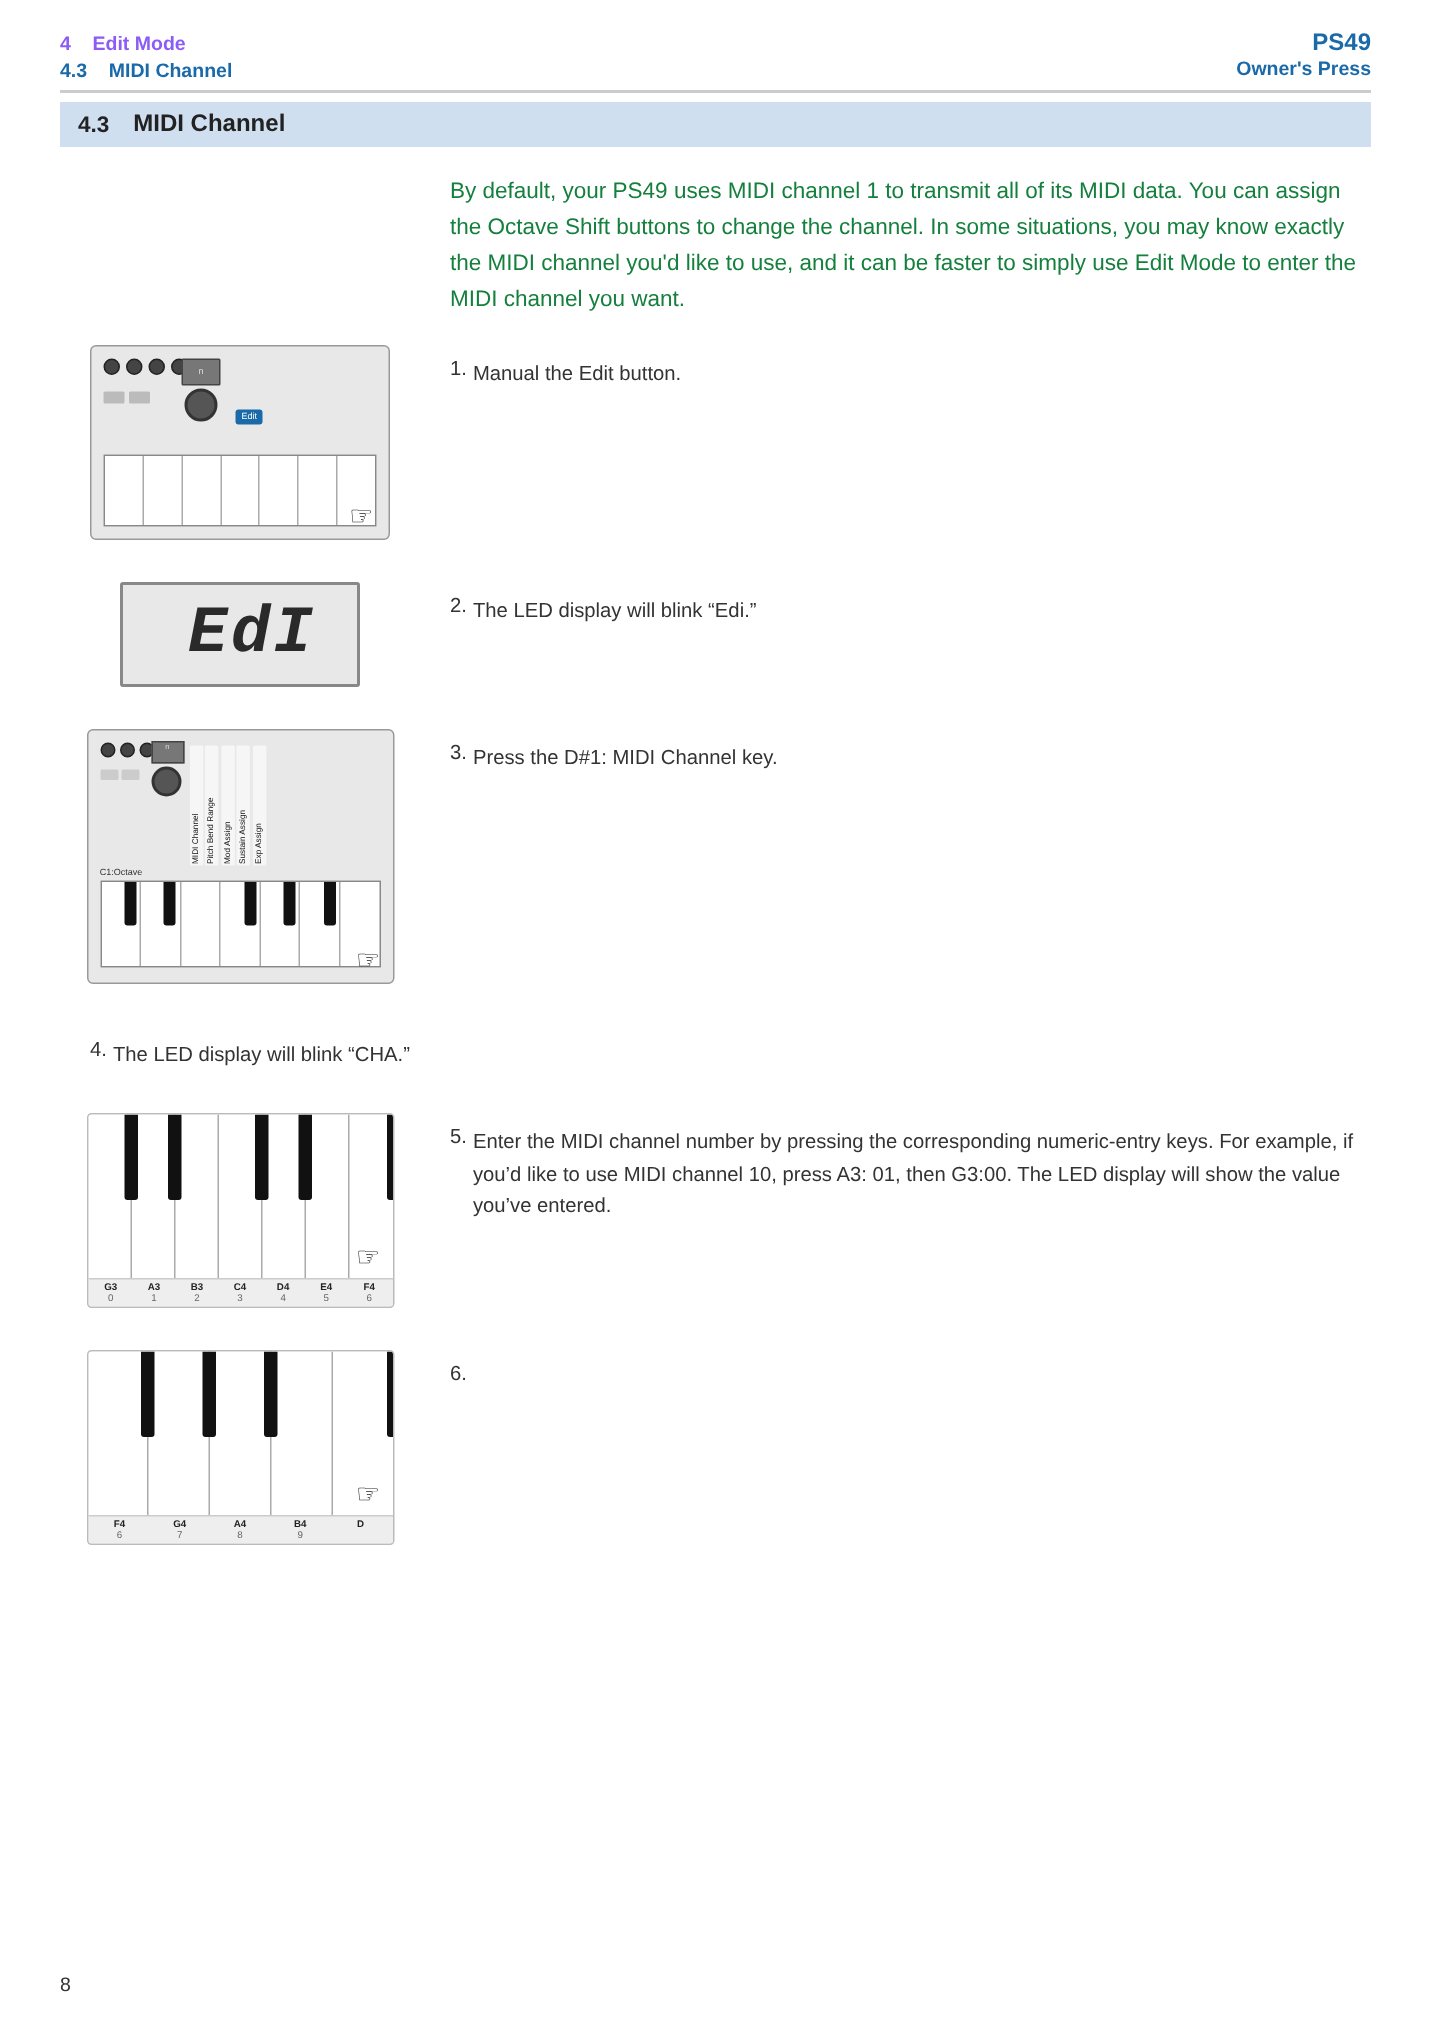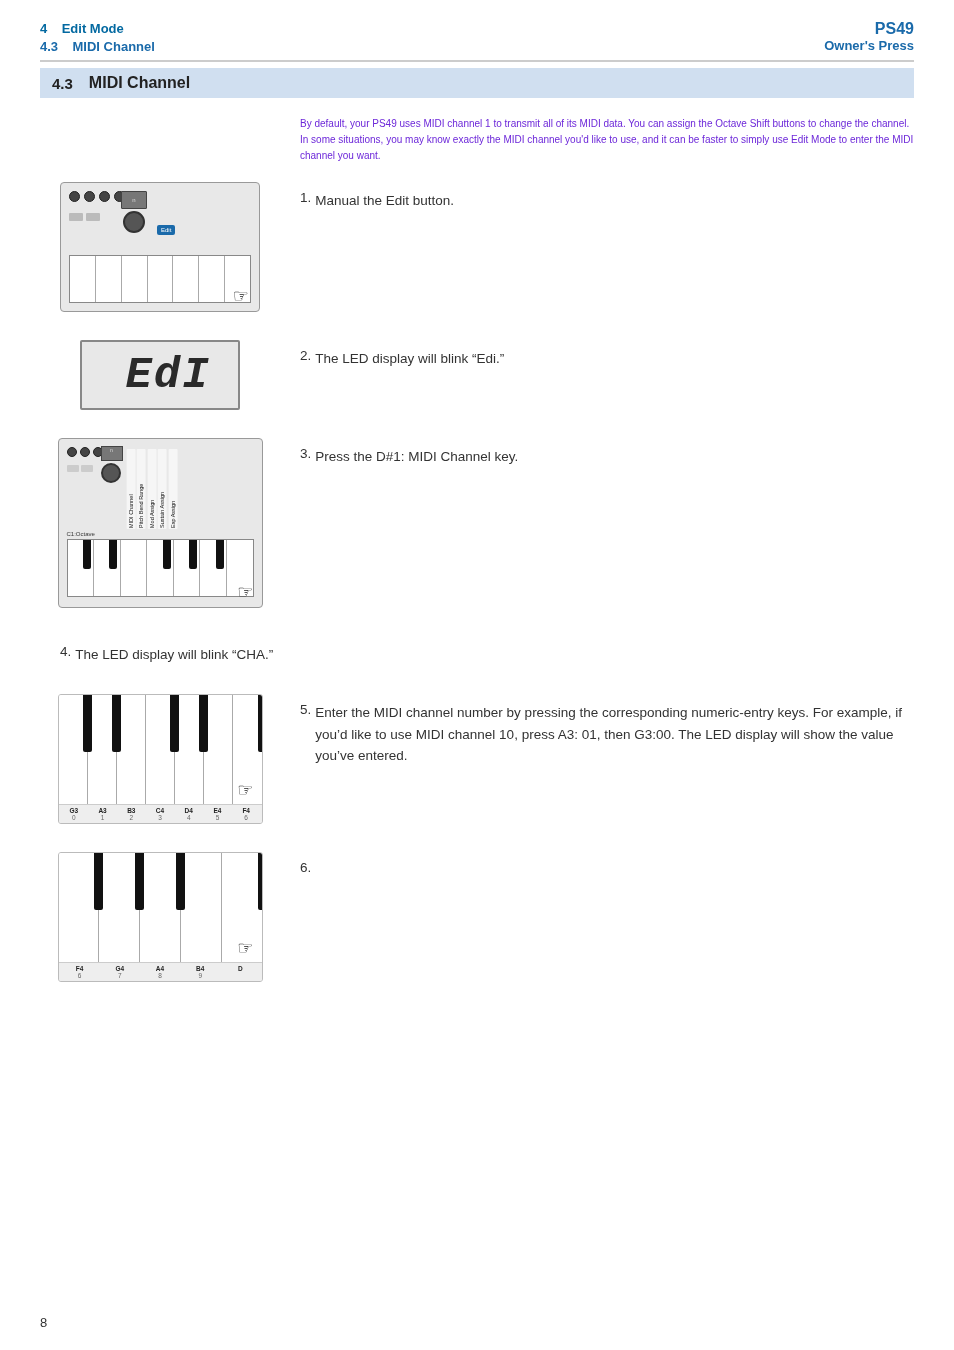--- a/index.html
+++ b/index.html
@@ -18,21 +18,21 @@
       padding: 20px 40px 40px 40px;
       position: relative;
     }
     .header-left {
       display: flex;
       flex-direction: column;
       line-height: 1.4;
     }
     .header-chapter {
       font-size: 13px;
-      color: #0369a1;
+      color: #8b5cf6;
       font-weight: bold;
     }
     .header-section {
       font-size: 13px;
       color: #1a6aaa;
       font-weight: bold;
     }
     .header-right {
       text-align: right;
     }
@@ -79,23 +79,23 @@
       display: flex;
       margin-bottom: 18px;
     }
     .intro-left {
       width: 240px;
       flex-shrink: 0;
     }
     .intro-right {
       flex: 1;
       padding-left: 20px;
-      font-size: 10px;
+      font-size: 15px;
       line-height: 1.6;
-      color: #6d28d9;
+      color: #15803d;
     }
 
     
     .step-row {
       display: flex;
       margin-bottom: 28px;
       align-items: flex-start;
     }
     .step-image-col {
       width: 240px;

